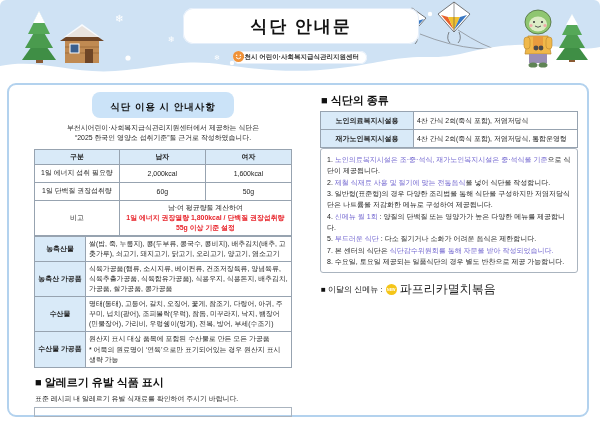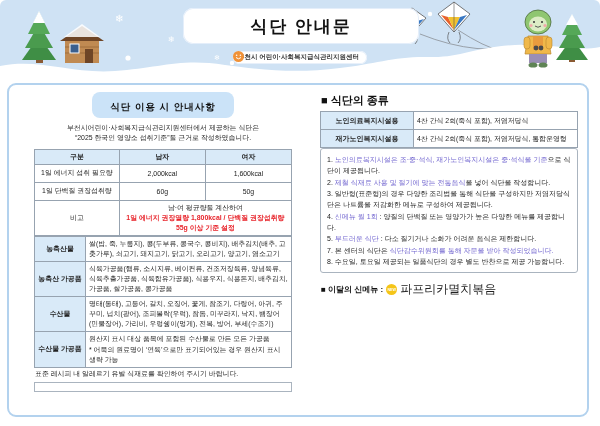--- a/index.html
+++ b/index.html
@@ -44,21 +44,21 @@
   .allergy-box{border:0.8px solid #aab4bf;padding:4px 5px;font-size:6.9px;line-height:1.65;color:#222;}
 
   .types-tbl .lab{background:#d9eaf8;font-weight:bold;text-align:center;width:86px;font-size:7px;}
   .types-tbl td{height:13px;font-size:7px;}
 
   .criteria-box{border:0.8px solid #aab4bf;border-radius:3px;padding:5px 6px;font-size:7px;line-height:1.62;color:#222;}
   .criteria-box .num{margin-right:2px;}
   .purple{color:#7064cf;}
 
   .newmenu{display:flex;align-items:center;gap:3px;margin:8px 0 0 1px;}
-  .newmenu .lab{font-size:8px;font-weight:bold;color:#111;white-space:nowrap;text-align:right;}
+  .newmenu .lab{font-size:8px;font-weight:normal;color:#111;white-space:nowrap;text-align:right;}
   .new-badge{width:11px;height:11px;border-radius:50%;background:#f5c518;color:#fff;font-size:3.6px;font-weight:bold;
              display:flex;align-items:center;justify-content:center;flex:0 0 auto;}
   .newmenu .val{font-size:12px;color:#222;}
 </style>
 </head>
 <body>
 
 <div class="page">
 
   <div class="banner">
@@ -223,20 +223,21 @@
         <tr>
           <td class="cat">수산물 가공품</td>
           <td>
             <div>원산지 표시 대상 품목에 포함된 수산물로 만든 모든 가공품</div>
             <div class="origin-note">* 어묵의 원료명이 ‘연육’으로만 표기되어있는 경우 원산지 표시 생략 가능</div>
           </td>
         </tr>
       </tbody>
         </table>
 
+      <div class="btitle">■ 알레르기 유발 식품 표시</div>
       <div class="allergy-sub">표준 레시피 내 알레르기 유발 식재료를 확인하여 주시기 바랍니다.</div>
       <div class="allergy-box">
         
         
         
       </div>
     </div>
 
     <div class="col">
 

